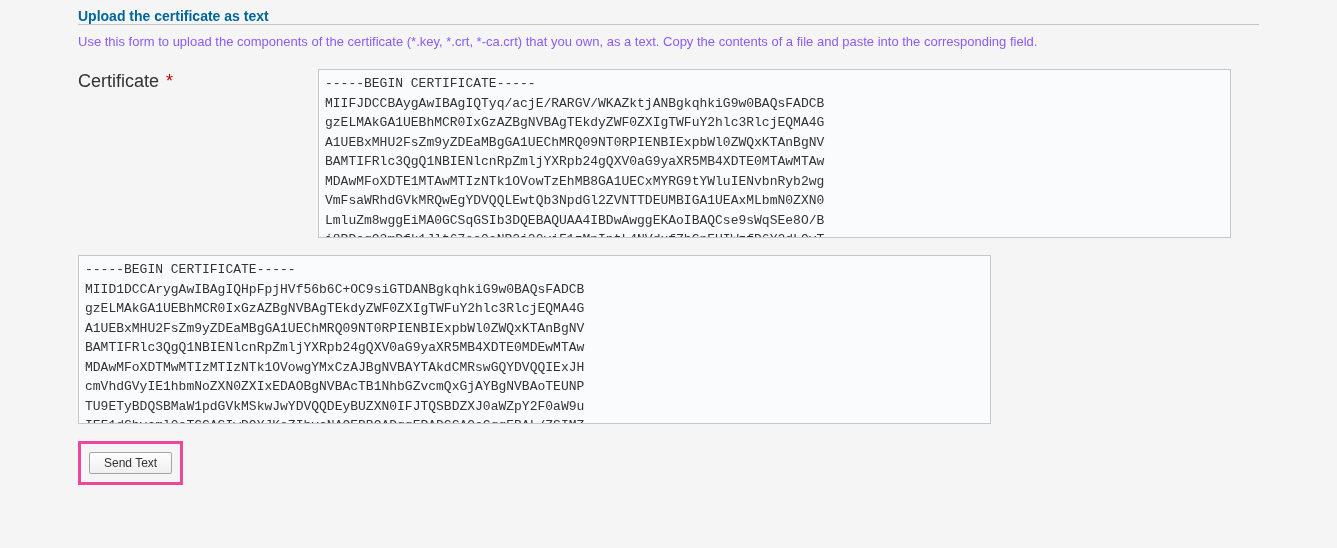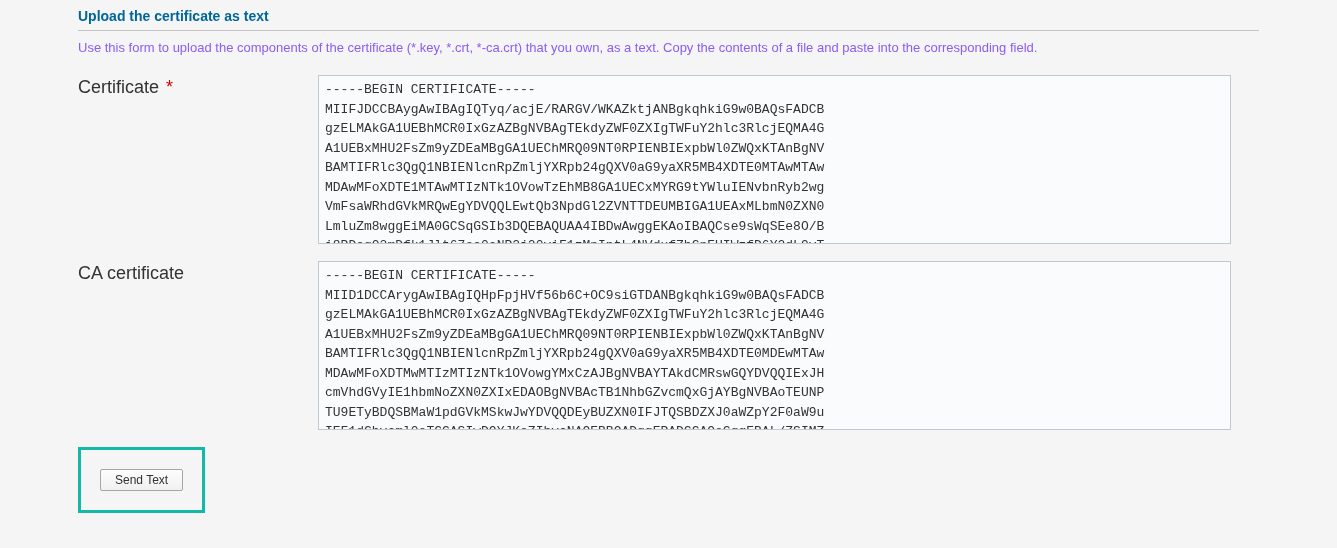--- a/index.html
+++ b/index.html
@@ -15,21 +15,20 @@
       padding: 0;
       width: 1337px;
     }
     .section {
       padding: 8px 78px 10px 78px;
     }
     .section-title {
       color: #006699;
       font-weight: bold;
       font-size: 14px;
-      padding-bottom: 6px;
       border-bottom: 1px solid #c4c4c4;
       margin-bottom: 8px;
     }
     .description {
       color: #8b5cf6;
       font-size: 13px;
       line-height: 1.4;
       margin-bottom: 18px;
     }
     .form-row {
@@ -64,22 +63,22 @@
       resize: none;
       overflow-y: scroll;
       white-space: pre;
     }
     .button-row {
       margin-top: 6px;
       padding-left: 0;
     }
     .send-btn-wrap {
       display: inline-block;
-      border: 3px solid #14b8a6;
-      padding: 19px;
+      border: 3px solid #ec4899;
+      padding: 8px;
     }
     button.send-btn {
       font-family: Verdana, Arial, sans-serif;
       font-size: 12px;
       color: #333;
       background: linear-gradient(#fdfdfd, #f0f0f0);
       border: 1px solid #a6a6a6;
       border-radius: 2px;
       padding: 3px 14px;
       cursor: pointer;
@@ -107,21 +106,20 @@
 BAMTIFRlc3QgQ1NBIENlcnRpZmljYXRpb24gQXV0aG9yaXR5MB4XDTE0MTAwMTAw
 MDAwMFoXDTE1MTAwMTIzNTk1OVowTzEhMB8GA1UECxMYRG9tYWluIENvbnRyb2wg
 VmFsaWRhdGVkMRQwEgYDVQQLEwtQb3NpdGl2ZVNTTDEUMBIGA1UEAxMLbmN0ZXN0
 LmluZm8wggEiMA0GCSqGSIb3DQEBAQUAA4IBDwAwggEKAoIBAQCse9sWqSEe8O/B
 i8PDagO3mDfk1Jlt67oa0aNP2j20viF1zMnIptL4NVdxfZbGnEUIWzfD6Y2dL9vT
 </textarea>
     </div>
   </div>
 
   <div class="form-row">
-    <div class="form-label">CA certificate</div>
     <div class="form-input-wrap">
       <textarea class="cert-area" style="">-----BEGIN CERTIFICATE-----
 MIID1DCCArygAwIBAgIQHpFpjHVf56b6C+OC9siGTDANBgkqhkiG9w0BAQsFADCB
 gzELMAkGA1UEBhMCR0IxGzAZBgNVBAgTEkdyZWF0ZXIgTWFuY2hlc3RlcjEQMA4G
 A1UEBxMHU2FsZm9yZDEaMBgGA1UEChMRQ09NT0RPIENBIExpbWl0ZWQxKTAnBgNV
 BAMTIFRlc3QgQ1NBIENlcnRpZmljYXRpb24gQXV0aG9yaXR5MB4XDTE0MDEwMTAw
 MDAwMFoXDTMwMTIzMTIzNTk1OVowgYMxCzAJBgNVBAYTAkdCMRswGQYDVQQIExJH
 cmVhdGVyIE1hbmNoZXN0ZXIxEDAOBgNVBAcTB1NhbGZvcmQxGjAYBgNVBAoTEUNP
 TU9ETyBDQSBMaW1pdGVkMSkwJwYDVQQDEyBUZXN0IFJTQSBDZXJ0aWZpY2F0aW9u
 IEF1dGhvcml0eTCCASIwDQYJKoZIhvcNAQEBBQADggEPADCCAQoCggEBAL/ZSIMZ

